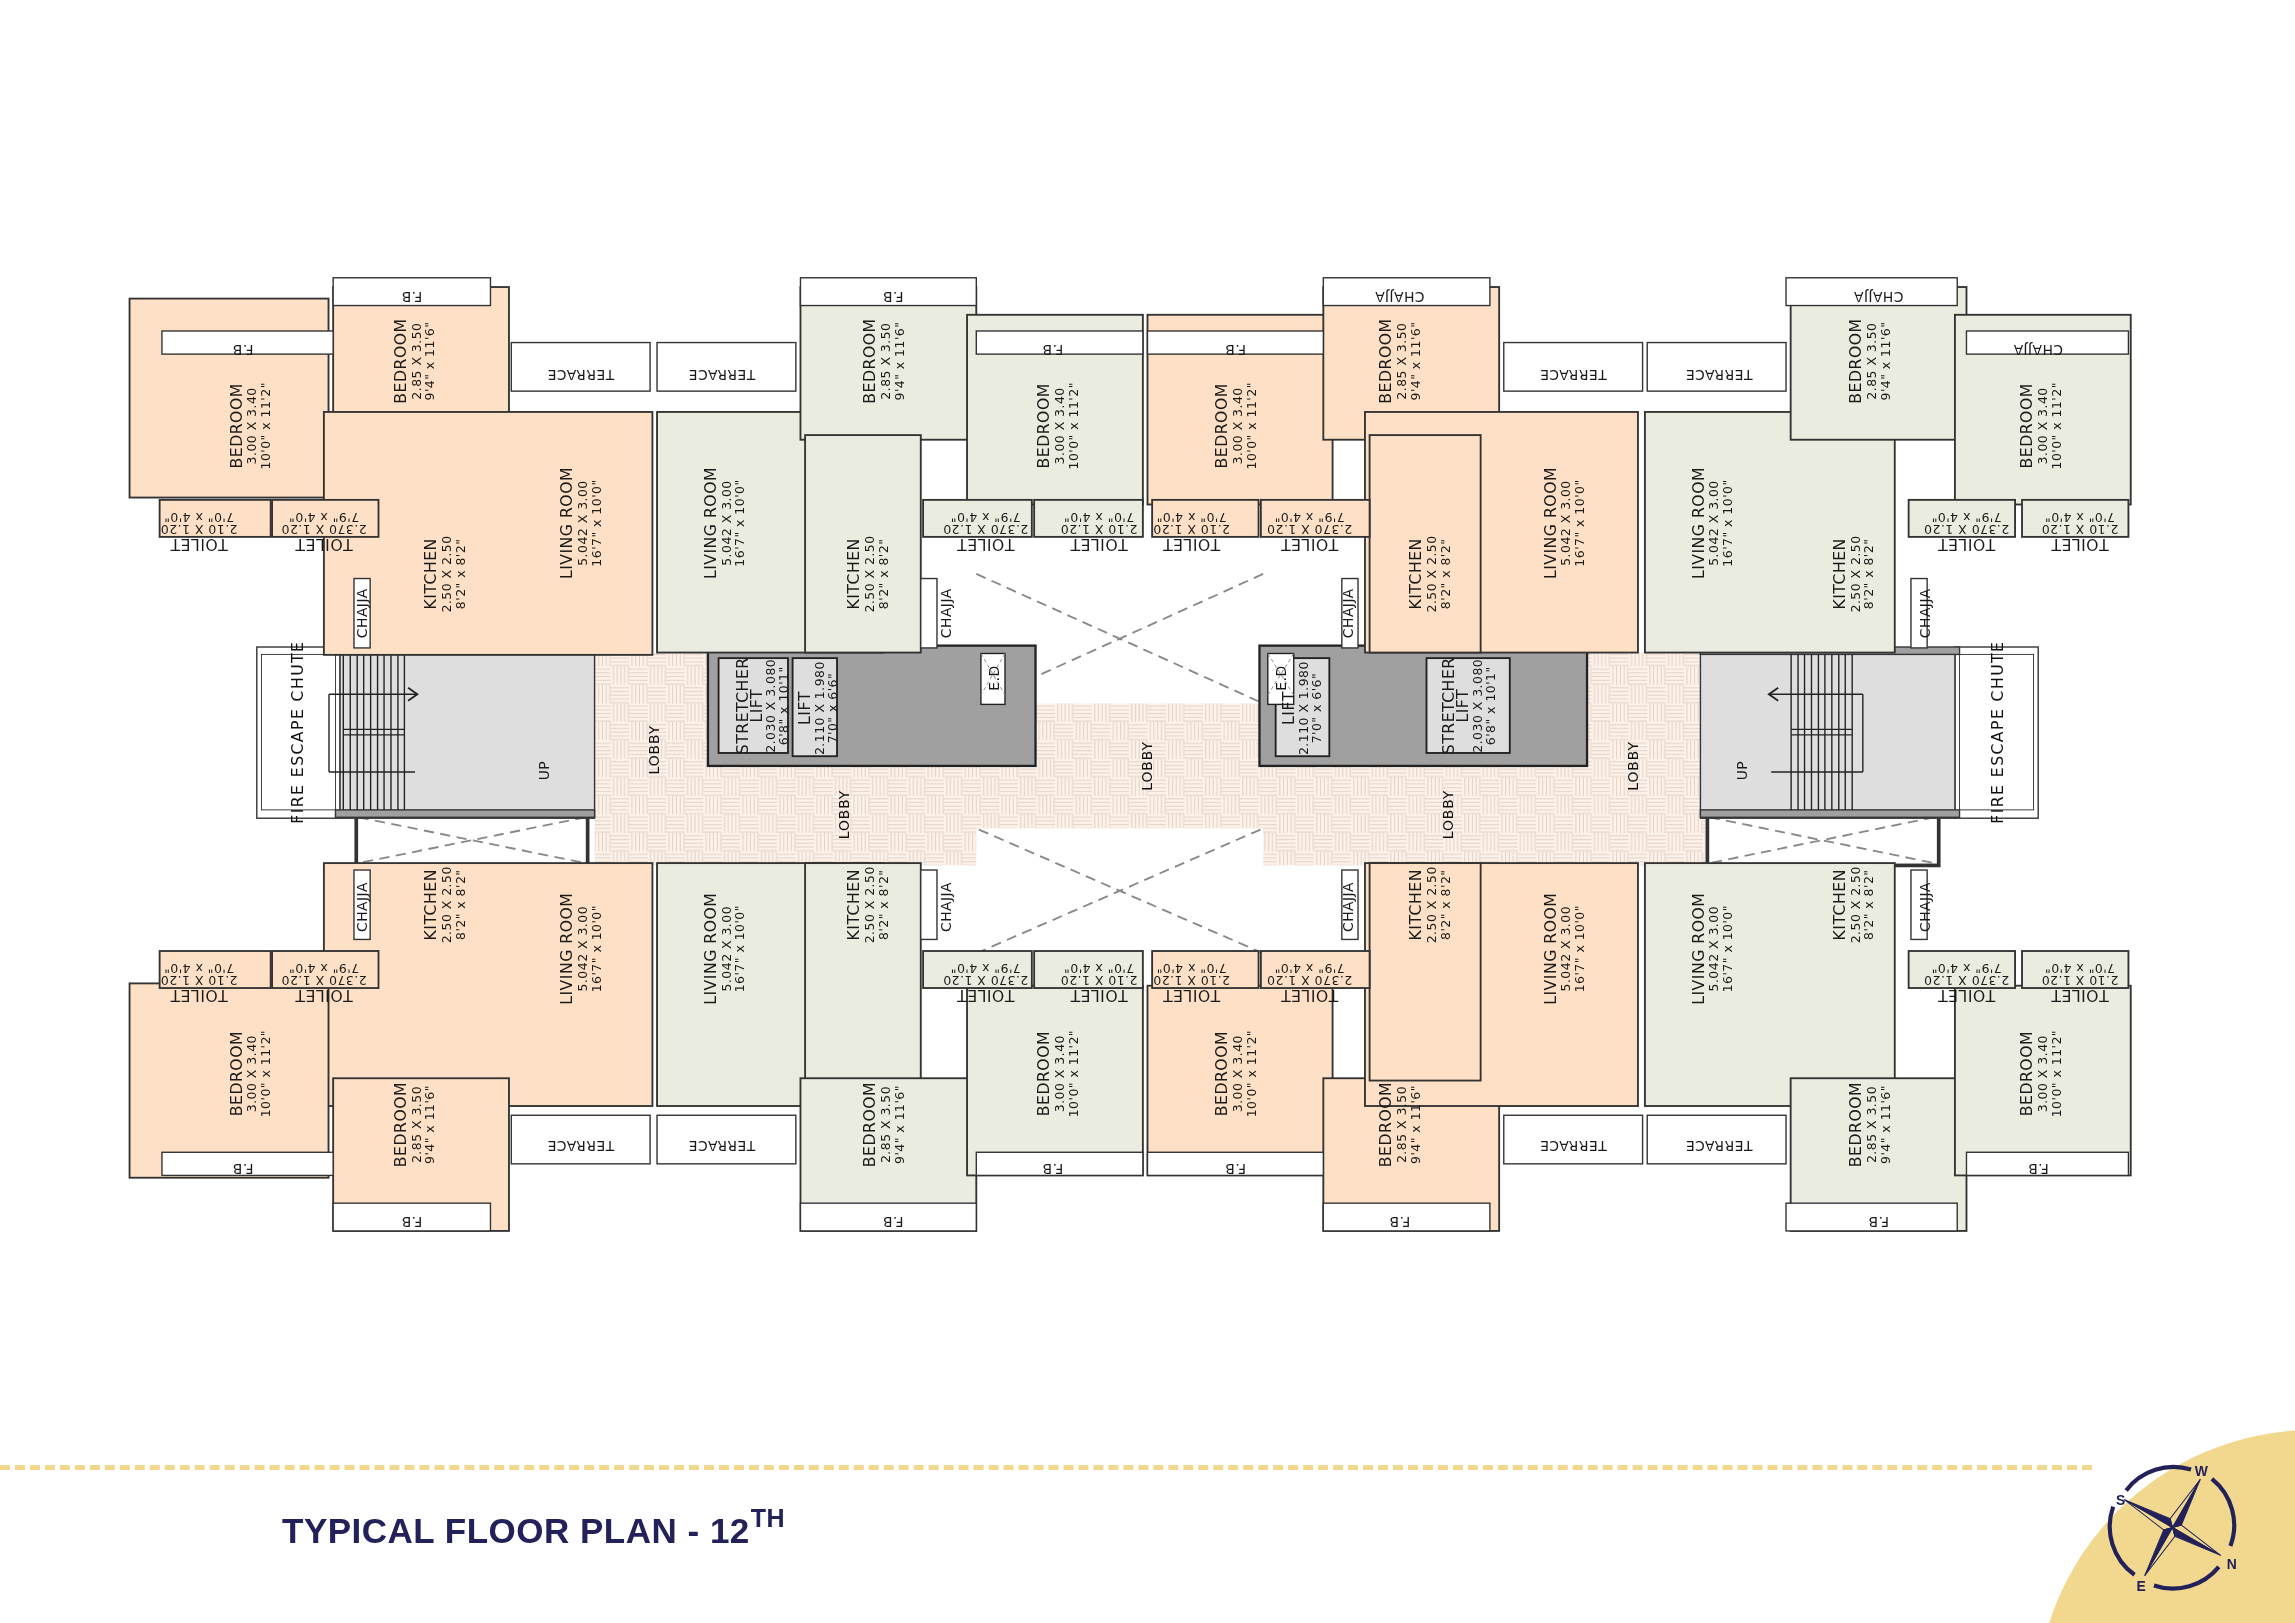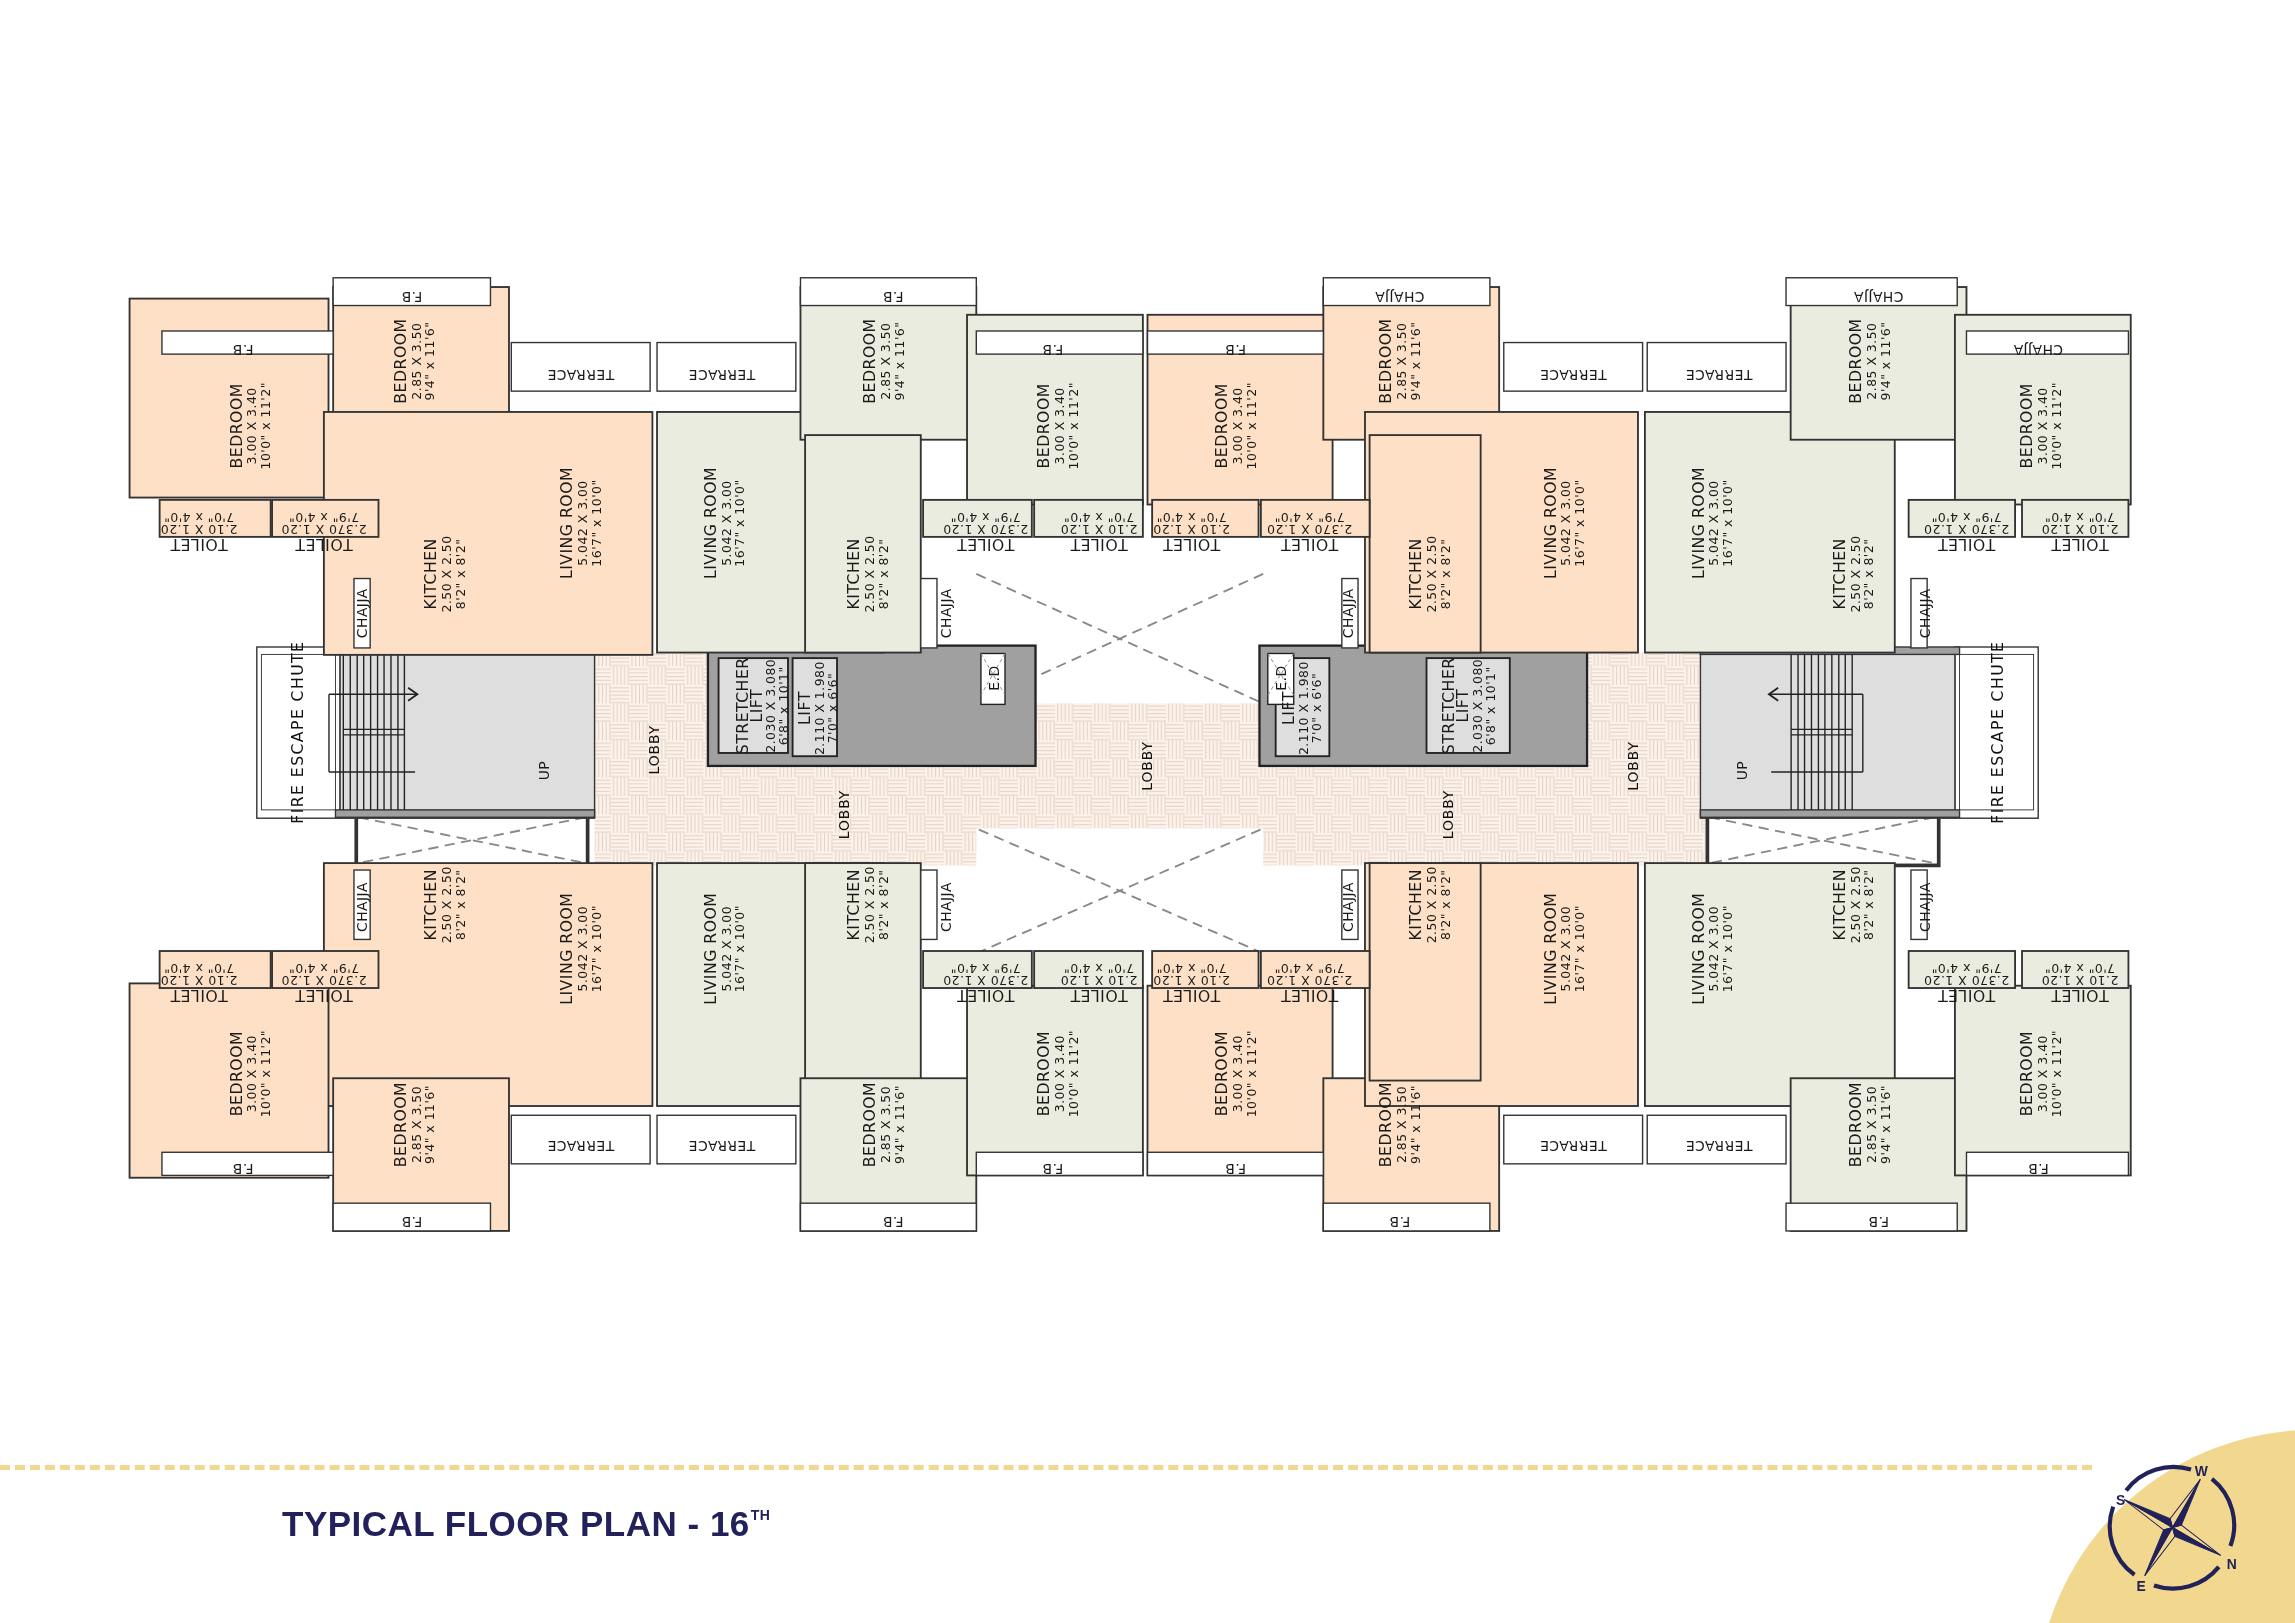--- a/index.html
+++ b/index.html
@@ -5,21 +5,21 @@
   html, body { margin: 0; padding: 0; background: #ffffff; }
   body { width: 2295px; height: 1623px; position: relative; overflow: hidden; font-family: "DejaVu Sans", sans-serif; }
   #plan { position: absolute; left: 0; top: 0; width: 2295px; height: 1623px; }
   .room-label { font-family: "DejaVu Sans", sans-serif; fill: #1a1a1a; }
   .rl-name { font-size: 34px; letter-spacing: 1px; }
   .rl-dim { font-size: 27px; letter-spacing: 1px; }
   .ext-label { font-size: 30px; letter-spacing: 1px; fill: #1a1a1a; font-family: "DejaVu Sans", sans-serif; }
   .lobby-label { font-size: 30px; letter-spacing: 2px; fill: #111; font-family: "DejaVu Sans", sans-serif; }
   .fire-label { font-size: 34px; letter-spacing: 3px; fill: #111; font-family: "DejaVu Sans", sans-serif; }
   .title-wrap { position: absolute; left: 282px; top: 1504px; color: #22215A; font-family: "Liberation Sans", sans-serif; font-weight: bold; font-size: 35px; letter-spacing: 0.5px; white-space: nowrap; }
-  .title-wrap sup { font-size: 14px; vertical-align: 15.7px; margin-left: 0.9px; }
+  .title-wrap sup { font-size: 25px; vertical-align: 15.7px; margin-left: 0.9px; }
   .dotted-rule { position: absolute; left: 0; top: 1465px; width: 2092px; height: 0; border-top: 5.6px dashed #F2D88F; }
   .compass-bg { position: absolute; left: 2036px; top: 1430px; width: 555px; height: 555px; border-radius: 50%; background: #F2D88F; }
   #compass { position: absolute; left: 2103px; top: 1458px; width: 139px; height: 139px; }
 </style>
 </head>
 <body>
 
 <svg id="plan" viewBox="0 0 4960 3507" xmlns="http://www.w3.org/2000/svg">
   <defs>
     <pattern id="parquet" x="0" y="0" width="80" height="80" patternUnits="userSpaceOnUse">
@@ -588,21 +588,21 @@
       <text class="room-label rl-dim" y="36">2.030 X 3.080</text>
       <text class="room-label rl-dim" y="64">6'8" x 10'1"</text>
     </g>
     <text class="ext-label" transform="translate(2780,1465) rotate(-90)" text-anchor="middle">E.D</text>
   </g>
 </svg>
 
 <div class="dotted-rule"></div>
 
 <div class="title-wrap">
-  <span>TYPICAL FLOOR PLAN - 16</span><sup>TH</sup>
+  <span>TYPICAL FLOOR PLAN - 12</span><sup>TH</sup>
 </div>
 
 <div class="compass-bg"></div>
 <svg id="compass" viewBox="-150 -150 300 300" xmlns="http://www.w3.org/2000/svg">
   <g fill="none" stroke="#22215A" stroke-width="9">
     <path d="M -100 -80 A 128 128 0 0 1 40 -125"></path>
     <path d="M 85 -105 A 128 128 0 0 1 125 40"></path>
     <path d="M 100 85 A 128 128 0 0 1 -40 125"></path>
     <path d="M -82 102 A 128 128 0 0 1 -128 -45"></path>
   </g>

